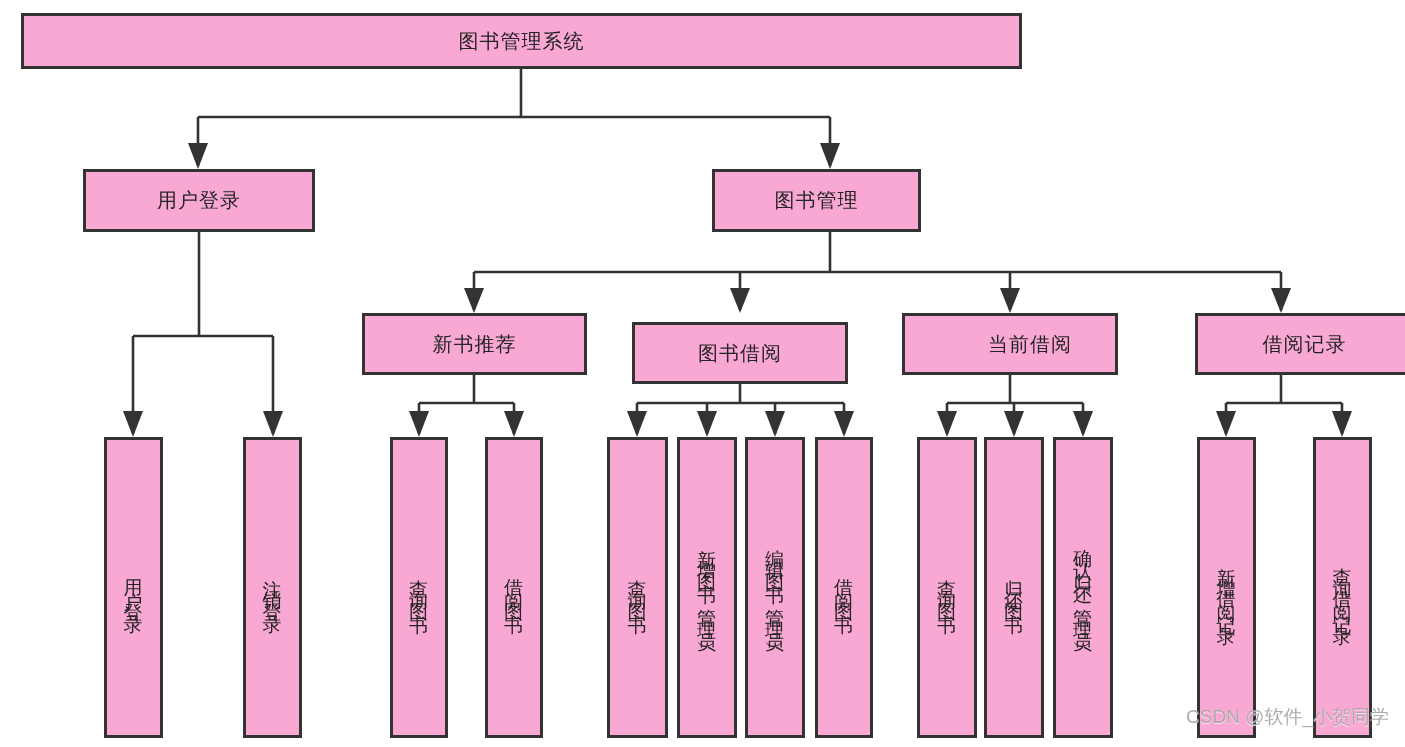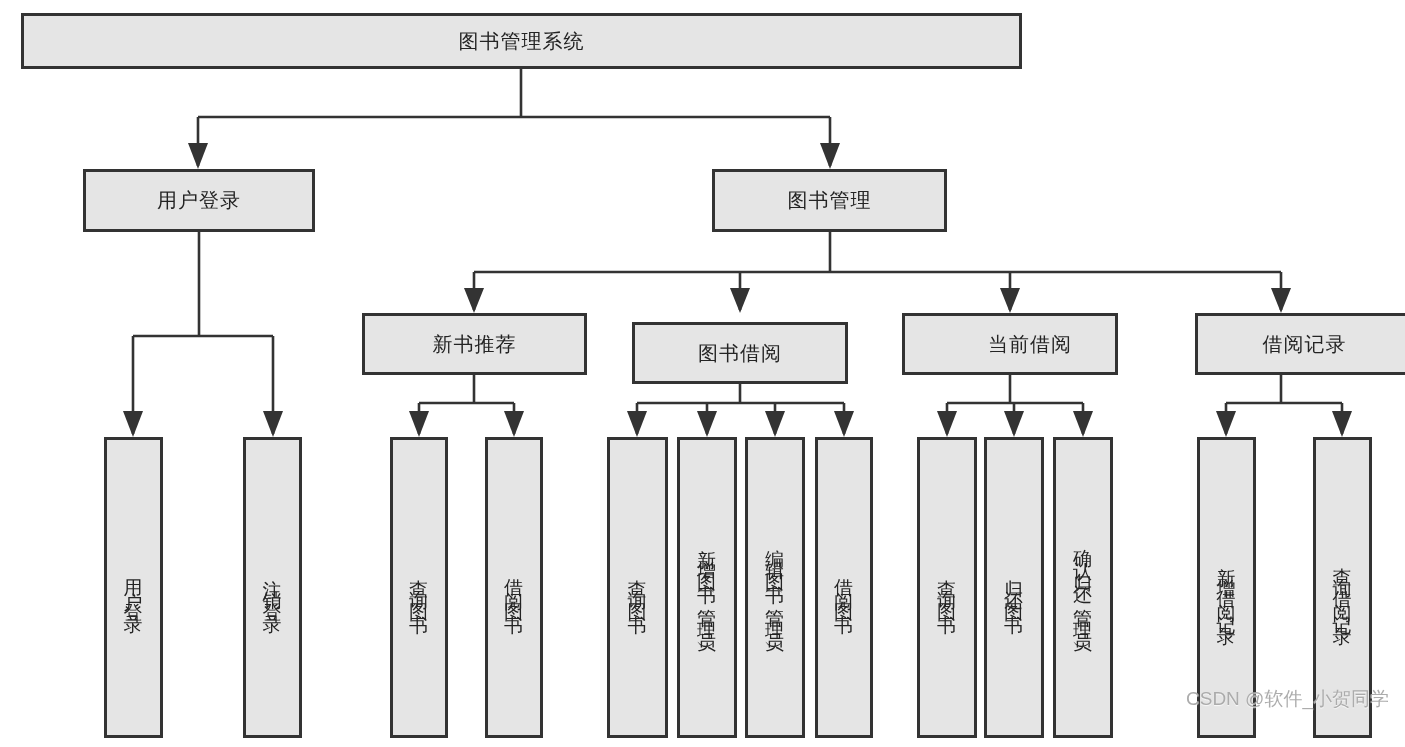--- a/index.html
+++ b/index.html
@@ -13,21 +13,21 @@
   }
   svg.connectors {
     position: absolute;
     left: 0; top: 0;
     pointer-events: none;
   }
   .node {
     position: absolute;
     box-sizing: border-box;
     border: 3px solid #333333;
-    background: #e5e5e5;
+    background: #f9a8d4;
     display: flex;
     align-items: center;
     justify-content: center;
     color: #242424;
   }
   .node.h {
     font-size: 20px;
     letter-spacing: 1px;
   }
   .node.v {
@@ -39,21 +39,21 @@
     text-orientation: mixed;
     font-size: 19px;
     letter-spacing: 12px;
     line-height: 1;
     color: #242424;
     white-space: nowrap;
   }
   .watermark {
     position: absolute;
     left: 1186px;
-    top: 686px;
+    top: 704px;
     font-size: 19px;
     color: rgba(165,165,165,0.92);
     white-space: nowrap;
     z-index: 5;
     text-shadow: 0 1px 1px rgba(255,255,255,0.8);
   }
 </style>
 </head>
 <body>
 
@@ -137,21 +137,21 @@
     </g>
   </svg>
 
   <div class="node h" style="left:21px; top:13px; width:1001px; height:56px;">
     <span>图书管理系统</span>
   </div>
 
   <div class="node h" style="left:83px; top:169px; width:232px; height:63px;">
     <span>用户登录</span>
   </div>
-  <div class="node h" style="left:712px; top:169px; width:235px; height:63px;">
+  <div class="node h" style="left:712px; top:169px; width:209px; height:63px;">
     <span>图书管理</span>
   </div>
 
   <div class="node h" style="left:362px; top:313px; width:225px; height:62px;">
     <span>新书推荐</span>
   </div>
   <div class="node h" style="left:632px; top:313px; width:216px; height:62px;margin-top:9px;">
     <span>图书借阅</span>
   </div>
   <div class="node h" style="left:902px; top:313px; width:216px; height:62px;padding-left:40px;">

